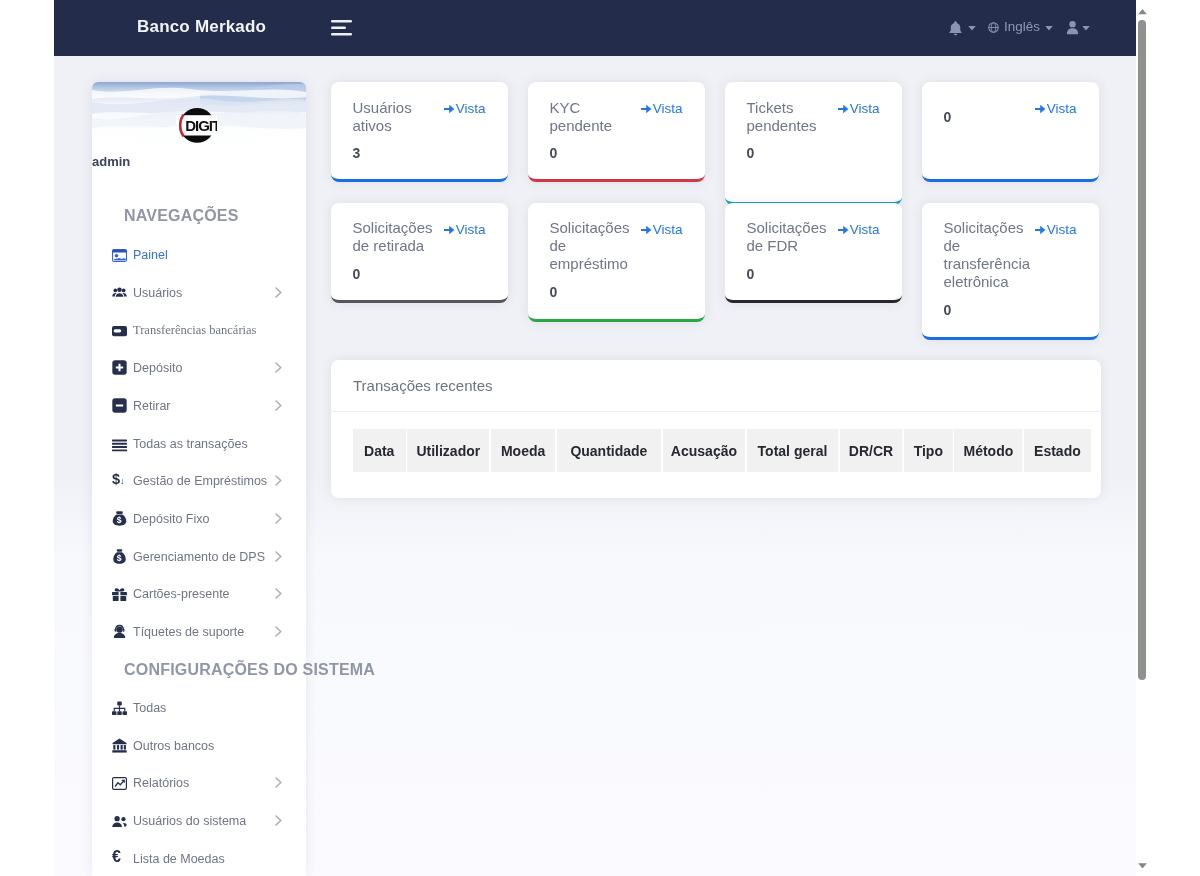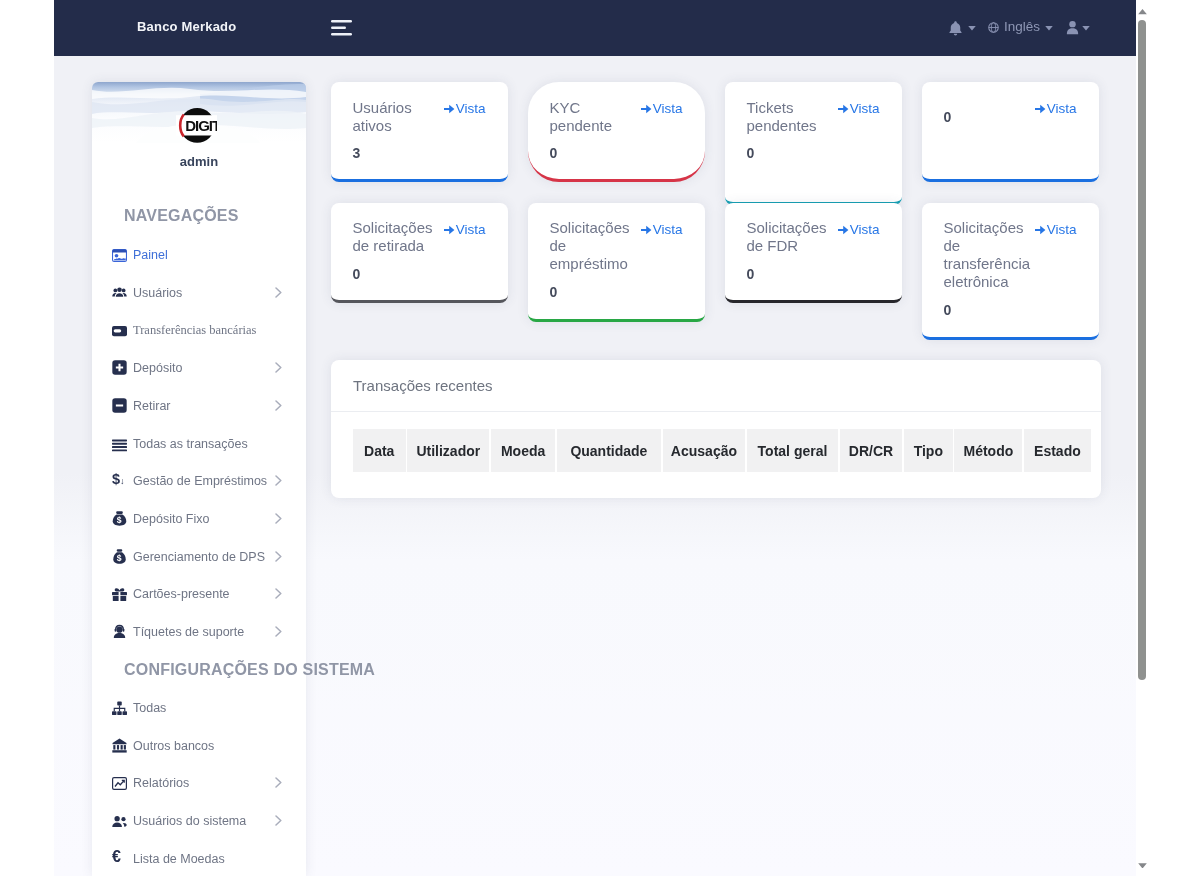--- a/index.html
+++ b/index.html
@@ -1,42 +1,42 @@
 <!DOCTYPE html>
 <html><head>
 <meta charset="utf-8">
 <style>
 * { margin:0; padding:0; box-sizing:border-box; }
 html,body { width:1200px; height:876px; background:#ffffff; font-family:"Liberation Sans", sans-serif; overflow:hidden; }
 .abs { position:absolute; }
 #appbg { left:54px; top:0; width:1082px; height:876px; background:linear-gradient(180deg,#f0f1f6 0%,#f0f1f6 54%,#f8f9fd 64%,#fafaff 100%); }
 #navbar { left:54px; top:0; width:1082px; height:56px; background:#232c4a; }
-#brand { left:137px; top:17px; font-size:13px; font-weight:bold; color:#f2f4f8; letter-spacing:0.2px; line-height:20px; }
+#brand { left:137px; top:17px; font-size:17px; font-weight:bold; color:#f2f4f8; letter-spacing:0.2px; line-height:20px; }
 #burger { left:331px; top:20px; }
 .navic { color:#8a93b3; }
 
 #sidebar { left:92px; top:82px; width:214px; height:794px; background:#ffffff; border-radius:6px 6px 0 0; box-shadow:0 0 12px rgba(60,70,100,0.10); }
 #banner { left:92px; top:82px; width:214px; height:61px; border-radius:6px 6px 0 0; overflow:hidden; }
 #logo { left:176px; top:108px; width:41px; height:35px; overflow:hidden; }
-#admin { left:92px; top:154px; width:214px; text-align:center; font-size:13px; font-weight:bold; color:#38445c; line-height:16px; }
+#admin { left:92px; top:154px; width:214px; text-align:left; font-size:13px; font-weight:bold; color:#38445c; line-height:16px; }
 .navsec { left:124px; font-size:16px; font-weight:bold; color:#9096a6; letter-spacing:0.2px; line-height:12px; }
 .sitem { left:112px; width:180px; height:20px; }
 .sitem .ic { position:absolute; left:0; top:2px; width:15px; height:15px; }
 .sitem .txt { position:absolute; left:21px; top:0; font-size:12.5px; line-height:20px; color:#6f7585; white-space:nowrap; }
 .sitem.active .txt { color:#3e6fd8; }
 .chev { position:absolute; left:163px; top:4px; }
 
 .card { background:#fff; border-radius:8px; box-shadow:0 0 12px rgba(60,70,100,0.10); }
 .scard { padding:16.5px 22px 0 22px; }
 .scard .ttl { font-size:15px; line-height:18px; color:#70768a; }
 .scard .val { margin-top:9.5px; font-size:14px; line-height:18px; font-weight:bold; color:#454b5c; }
 .scard .vista { position:absolute; right:22px; top:19px; font-size:13.5px; line-height:16px; color:#2776e6; white-space:nowrap; }
 .varr { vertical-align:-1px; margin-right:1px; }
 .bb-primary { border-bottom:3px solid #1a6fe0; }
-.bb-danger { border-bottom:3px solid #d63447;border-radius:31px; }
+.bb-danger { border-bottom:3px solid #d63447; }
 .bb-info { border-bottom:3px solid #17a0b4; }
 .bb-success { border-bottom:3px solid #28a745; }
 .bb-secondary { border-bottom:3px solid #55565c; }
 .bb-dark { border-bottom:3px solid #27272c; }
 
 #tcard { left:331px; top:360px; width:770px; height:138px; }
 #tctitle { left:353px; top:377px; font-size:15px; line-height:18px; color:#6e7480; }
 #tcdiv { left:331px; top:411px; width:770px; height:1px; background:#ebedf1; }
 #thead { left:353px; top:429px; height:43px; }
 .th { float:left; height:42.5px; background:#f1f1f2; margin-right:1.8px; text-align:center; line-height:45.5px; font-size:14px; font-weight:bold; color:#26292e; }

